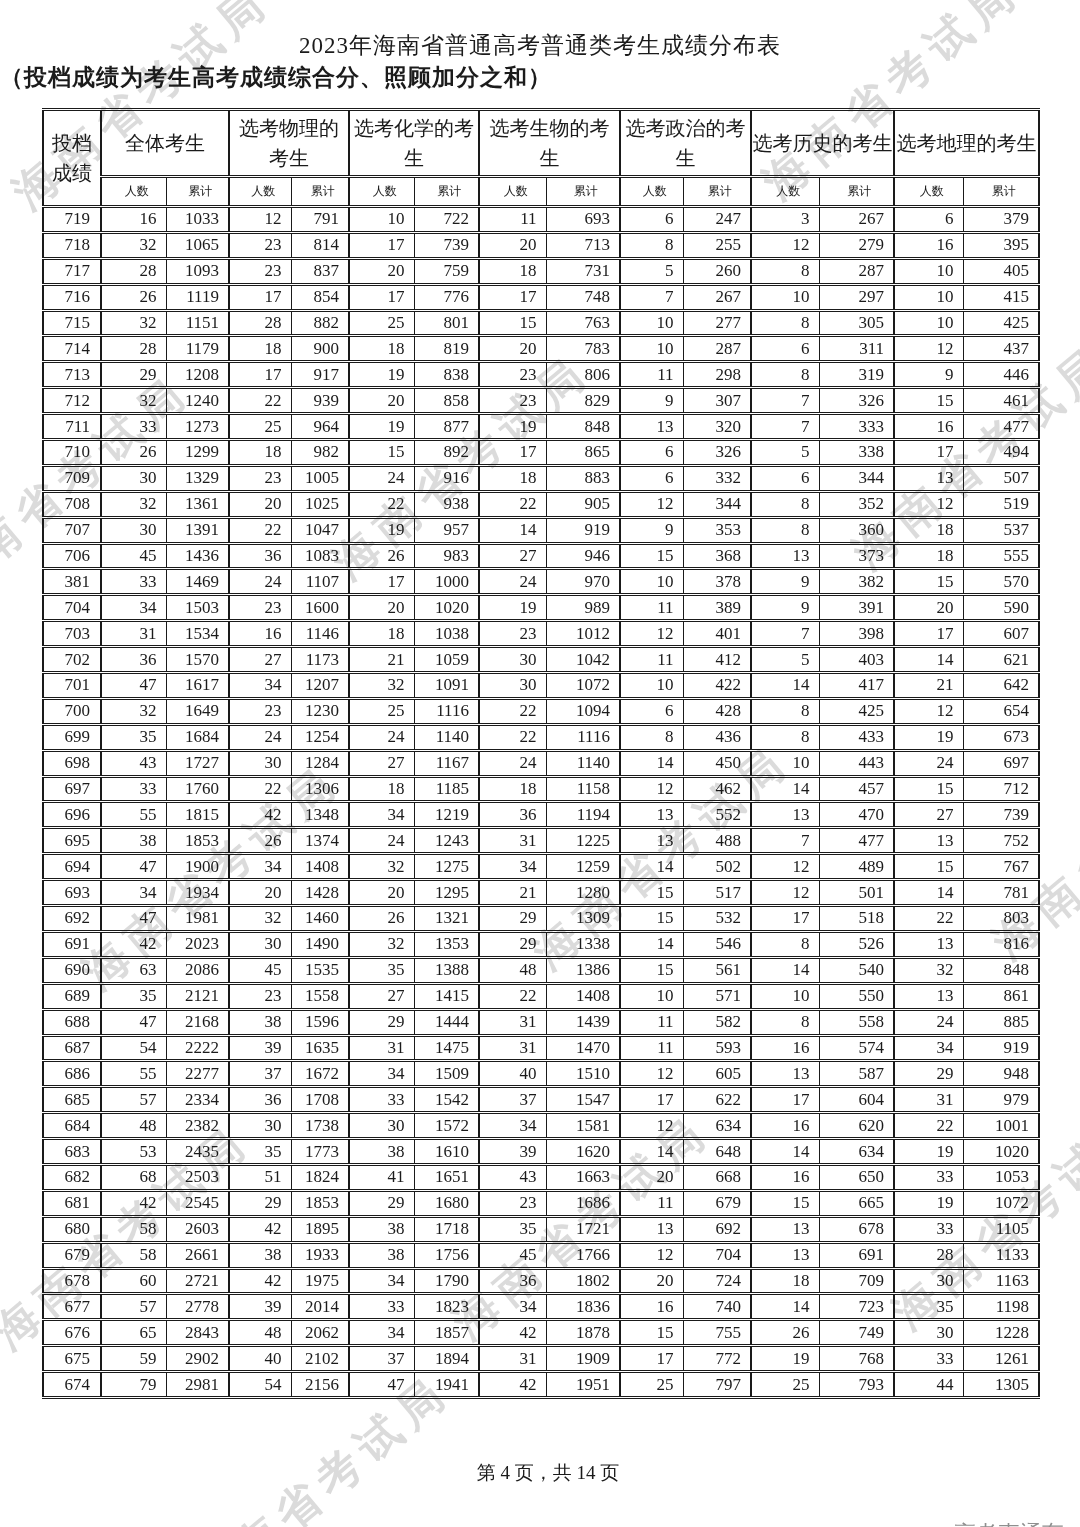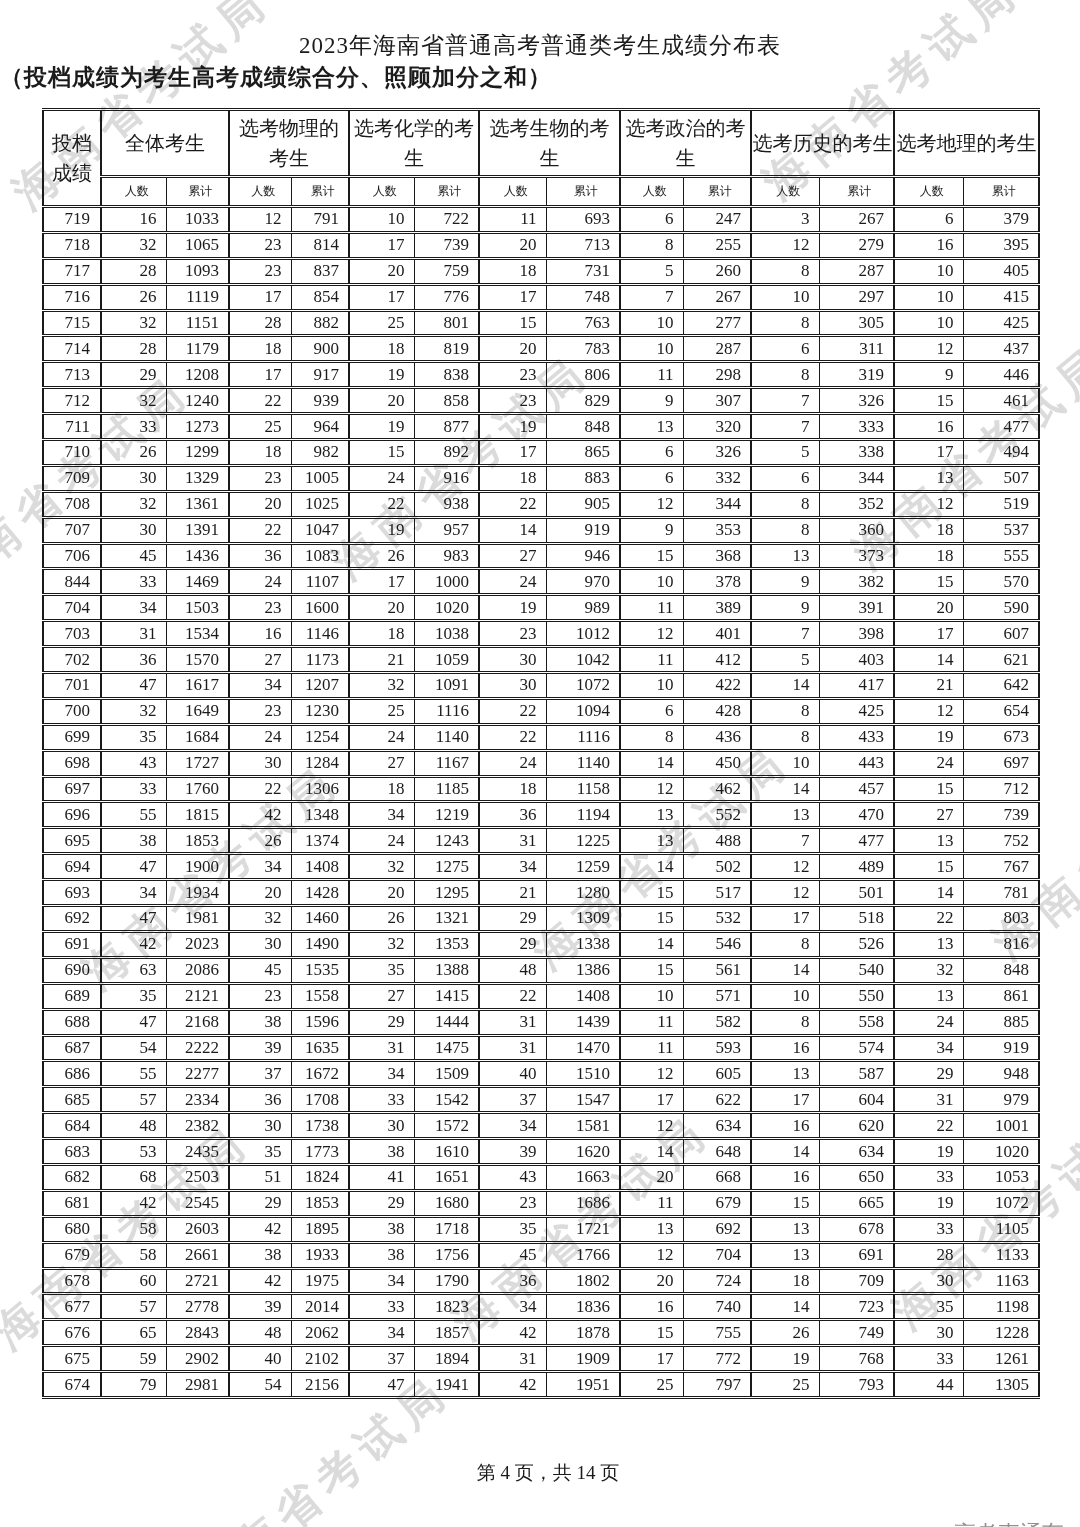--- a/index.html
+++ b/index.html
@@ -372,21 +372,21 @@
         <td class="thin-r">27</td>
         <td>946</td>
         <td class="thin-r">15</td>
         <td>368</td>
         <td class="thin-r">13</td>
         <td>373</td>
         <td class="thin-r">18</td>
         <td>555</td>
       </tr>
       <tr>
-        <td class="score">844</td>
+        <td class="score">381</td>
         <td class="thin-r">33</td>
         <td>1469</td>
         <td class="thin-r">24</td>
         <td>1107</td>
         <td class="thin-r">17</td>
         <td>1000</td>
         <td class="thin-r">24</td>
         <td>970</td>
         <td class="thin-r">10</td>
         <td>378</td>

